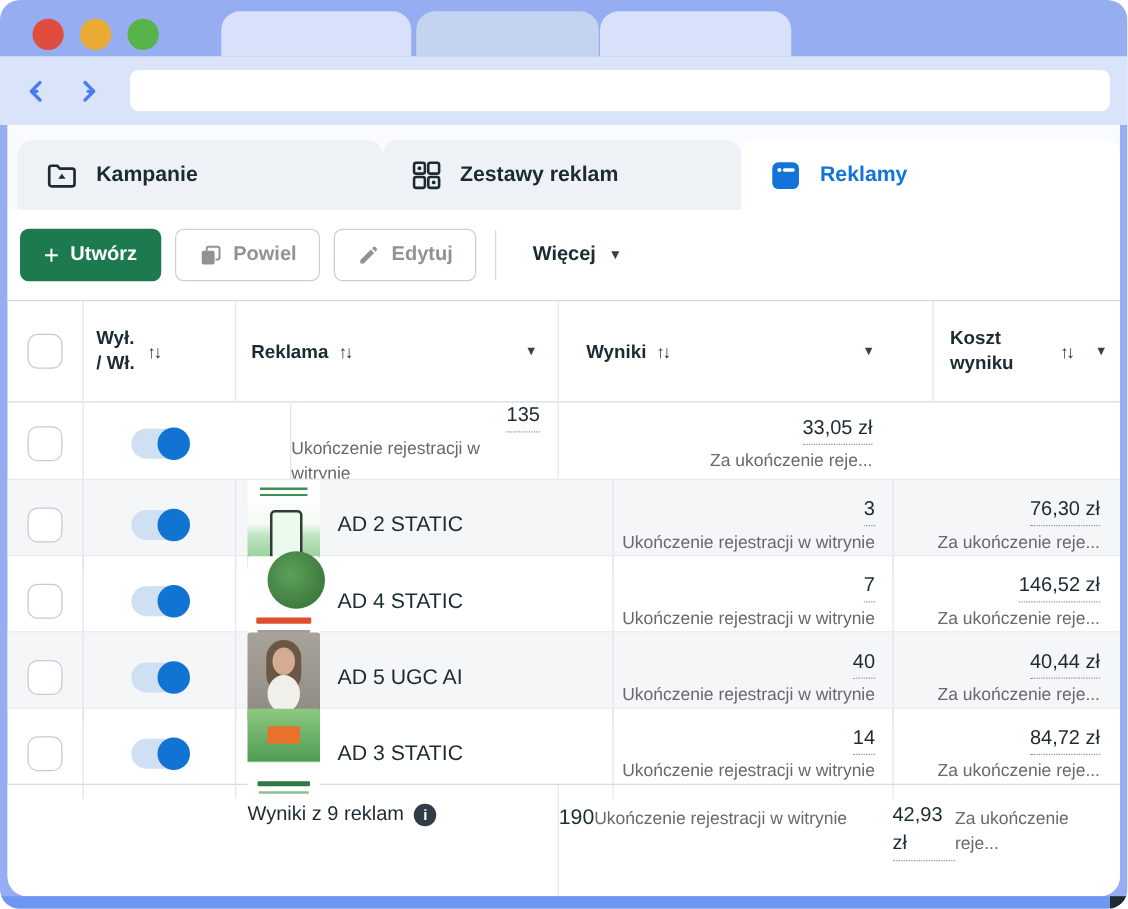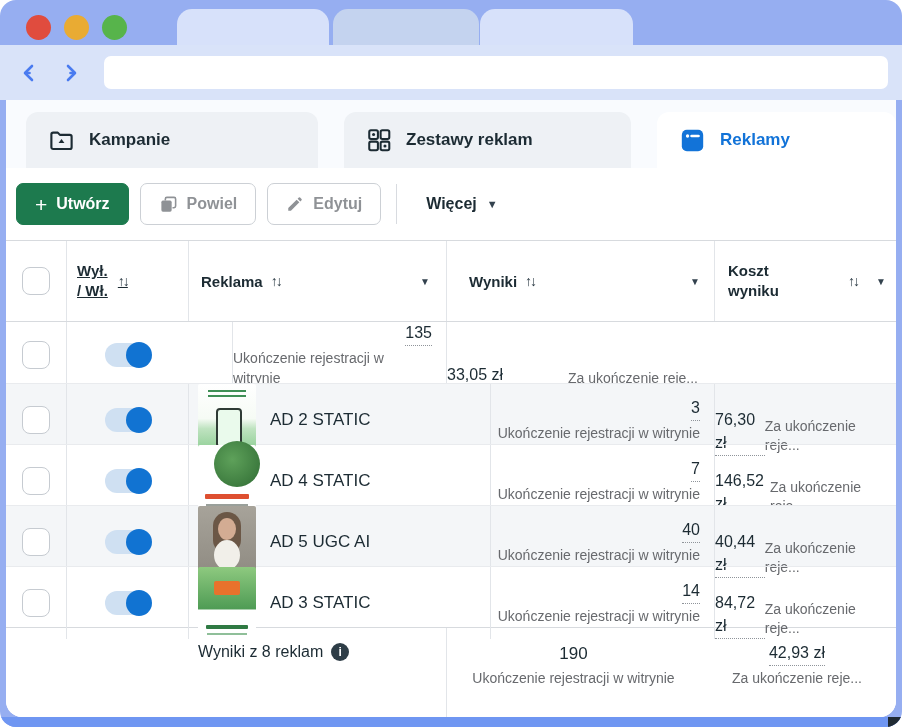--- a/index.html
+++ b/index.html
@@ -22,21 +22,21 @@
   .tab-shape.t3{left:480px; width:153px; background:var(--tab-light);}
   .chrome-bar{height:55px; background:var(--chrome-bar); display:flex; align-items:center; padding:0 14px 0 18px;}
   .nav-arrow{width:26px; height:26px; display:inline-flex; align-items:center; justify-content:center; cursor:pointer;}
   .nav-arrow + .nav-arrow{margin-left:12px;}
   .address-bar{flex:1; margin-left:22px; height:33px; background:#ffffff; border:none; border-radius:7px;
                font-size:14px; padding:0 12px; color:var(--text-dark); outline:none;}
   
   .main{margin:0 6px; height:617px; background:#ffffff; border-radius:0 0 16px 16px; overflow:hidden;
         display:flex; flex-direction:column;}
   
-  .tabs-row{background:#f9fbfe; padding:12px 0 0 20px; display:flex; gap:26px; height:68px; flex:0 0 68px;}
+  .tabs-row{background:#f9fbfe; padding:12px 0 0 8px; display:flex; gap:0; height:68px; flex:0 0 68px;}
   .nav-tab{display:flex; align-items:center; gap:14px; padding-left:22px; height:56px;
            background:#eef1f5; border-radius:12px 12px 0 0; cursor:pointer;
            font-size:17px; font-weight:700; color:var(--text-dark);}
   .nav-tab.w1{width:292px;} .nav-tab.w2{width:287px;} .nav-tab.w3{flex:1;}
   .nav-tab.active{background:#ffffff; color:var(--accent-blue);}
   
   .toolbar{height:72px; flex:0 0 72px; background:#ffffff; display:flex; align-items:center; padding:0 10px; gap:11px;}
   .btn{display:inline-flex; align-items:center; gap:9px; height:42px; padding:0 18px; border-radius:7px;
        font-size:16px; font-weight:700; cursor:pointer; background:#fff; border:1px solid #ccd0d5; color:var(--text-disabled);}
   .btn.primary{background:var(--accent-green); border-color:var(--accent-green); color:#ffffff;}
@@ -46,24 +46,24 @@
   .more-btn{display:inline-flex; align-items:center; gap:10px; font-size:16px; font-weight:700;
             color:var(--text-dark); padding:0 14px; cursor:pointer; background:none; border:none;
             font-family:inherit;}
   .more-btn .caret{font-size:11px; color:#33424e;}
   
   .grid-row{display:grid; grid-template-columns:60px 122px 258px 268px 1fr;}
   .thead{height:82px; flex:0 0 82px; border-top:1px solid var(--border-strong); border-bottom:1px solid var(--border-strong);}
   .th{display:flex; align-items:center; font-size:15px; font-weight:700; color:var(--text-dark);}
   .th.c2,.th.c3,.th.c4,.th.c5{border-left:1px solid var(--border);}
   .th.c1{justify-content:center;}
-  .th.c2{padding:0 8px 0 10px; gap:10px;text-decoration:underline;}
+  .th.c2{padding:0 8px 0 10px; gap:10px;}
   .th.c3{padding:0 16px 0 12px; gap:8px;text-align:right;}
   .th.c4{padding:0 14px 0 22px; gap:8px;}
-  .th.c5{padding:0 10px 0 13px; gap:8px;}
+  .th.c5{padding:0 10px 0 13px; gap:8px;margin-left:32px;}
   .two-line{display:flex; flex-direction:column; line-height:1.35;}
   .sort{font-size:14px; letter-spacing:-2px; font-weight:400; color:#2b3a44; cursor:pointer;}
   .hcaret{font-size:10px; color:#33424e; margin-left:auto; cursor:pointer;}
   .c5 .sort{margin-left:auto;} .c5 .hcaret{margin-left:10px;}
   .checkbox{width:28px; height:28px; border:1.5px solid #c6cbd1; border-radius:8px; background:#fff; display:inline-block; cursor:pointer;}
   
   .tbody{flex:0 0 305px;}
   .trow{height:61px; position:relative;}
   .trow.alt{background:#f4f6f8;}
   .trow + .trow{border-top:1px solid #e9ebee;}
@@ -71,21 +71,21 @@
   .td.c2,.td.c3,.td.c4,.td.c5{border-left:1px solid var(--border);}
   .td.c1{justify-content:center;}
   .td.c2{justify-content:center;}
   .toggle{width:46px; height:24px; border-radius:13px; background:var(--toggle-track); position:relative; cursor:pointer;}
   .toggle .knob{position:absolute; top:-1px; width:26px; height:26px; border-radius:50%; background:#aebfcc; left:-1px;}
   .toggle.on .knob{left:auto; right:-1px; background:var(--toggle-on);}
   .td.c3{padding-left:9px; gap:14px; overflow:visible;}
   .thumb{width:58px; height:72px; border-radius:2px; flex:0 0 58px; position:relative; z-index:2; cursor:pointer;}
   .ad-name{font-size:17px; color:var(--text-dark);}
   .td.c4{flex-direction:column; align-items:flex-end; justify-content:center; padding-right:14px; line-height:1.4;margin-left:44px;}
-  .td.c5{flex-direction:row; align-items:flex-end; justify-content:space-between; padding-right:16px; line-height:1.4;}
+  .td.c5{flex-direction:column; align-items:flex-end; justify-content:center; padding-right:16px; line-height:1.4;}
   .metric{font-size:16px; color:var(--text-dark); border-bottom:1px dotted #8f949a; padding-bottom:1px;}
   .metric-sub{font-size:14px; color:var(--text-gray); margin-top:3px;}
   
   .thumb-portrait-dark-man{background:linear-gradient(180deg,#3c4250 0%,#181b23 70%,#10131a 100%);}
   .thumb-portrait-dark-man::before{content:""; position:absolute; left:19px; top:10px; width:20px; height:24px;
       border-radius:50%; background:#c49b85;}
   .thumb-portrait-dark-man::after{content:""; position:absolute; left:8px; bottom:14px; width:42px; height:5px;
       background:rgba(255,255,255,.85); border-radius:1px;}
   .thumb-phone-hand-green{background:linear-gradient(180deg,#ffffff 0%,#f6fbf5 48%,#bfe3c0 62%,#83c98a 100%);}
   .thumb-phone-hand-green::before{content:""; position:absolute; left:18px; top:24px; width:22px; height:36px;
@@ -105,21 +105,21 @@
   .thumb-green-illustration{background:linear-gradient(180deg,#8ec97f 0%,#4f9c55 58%,#ffffff 60%,#ffffff 100%);}
   .thumb-green-illustration::before{content:""; position:absolute; left:16px; top:14px; width:26px; height:14px;
       background:#e8722c; border-radius:2px;}
   .thumb-green-illustration::after{content:""; position:absolute; left:8px; bottom:10px; width:42px; height:4px;
       background:#2f7a43; box-shadow:0 7px 0 -1px #8fbf99; border-radius:1px;}
   
   .tfoot{flex:1; border-top:1px solid var(--border-strong); background:#fff;}
   .tf{display:flex; align-items:flex-start;}
   .tf.c4{border-left:1px solid var(--border);}
   .tf.c3{padding:15px 0 0 10px; gap:8px;}
-  .tf.c4,.tf.c5{flex-direction:column; align-items:center; line-height:1.4;}
+  .tf.c4,.tf.c5{flex-direction:row; align-items:flex-start; line-height:1.4;}
   .tf.c4{padding:14px 14px 0 0;} .tf.c5{padding:14px 16px 0 0;}
   .summary-label{font-size:16px; font-weight:500; color:var(--text-dark); display:flex; align-items:center; gap:8px;}
   .info-dot{width:18px; height:18px; border-radius:50%; background:#2e3d47; color:#fff; font-size:12px;
       font-weight:700; display:inline-flex; align-items:center; justify-content:center; cursor:pointer;}
   .total-plain{font-size:17px; color:var(--text-dark);}
   
   .bottom-strip{height:10px; background:var(--frame-bottom); position:relative;}
   .corner-block{position:absolute; right:0; bottom:0; width:14px; height:10px; background:#202a33;}
   svg{display:block;}
 </style>
@@ -359,21 +359,21 @@
       <span class="metric-sub">Za ukończenie reje...</span>
     </div>
   </div>
       </div>
 
     <div class="tfoot grid-row">
       <div class="tf c1"></div>
       <div class="tf c2"></div>
       <div class="tf c3">
         <span class="summary-label">
-          <span>Wyniki z 8 reklam</span>
+          <span>Wyniki z 9 reklam</span>
           <span class="info-dot">i</span>
         </span>
       </div>
       <div class="tf c4">
         <span class="total-plain">190</span>
         <span class="metric-sub">Ukończenie rejestracji w witrynie</span>
       </div>
       <div class="tf c5">
         <span class="metric">42,93 zł</span>
         <span class="metric-sub">Za ukończenie reje...</span>

